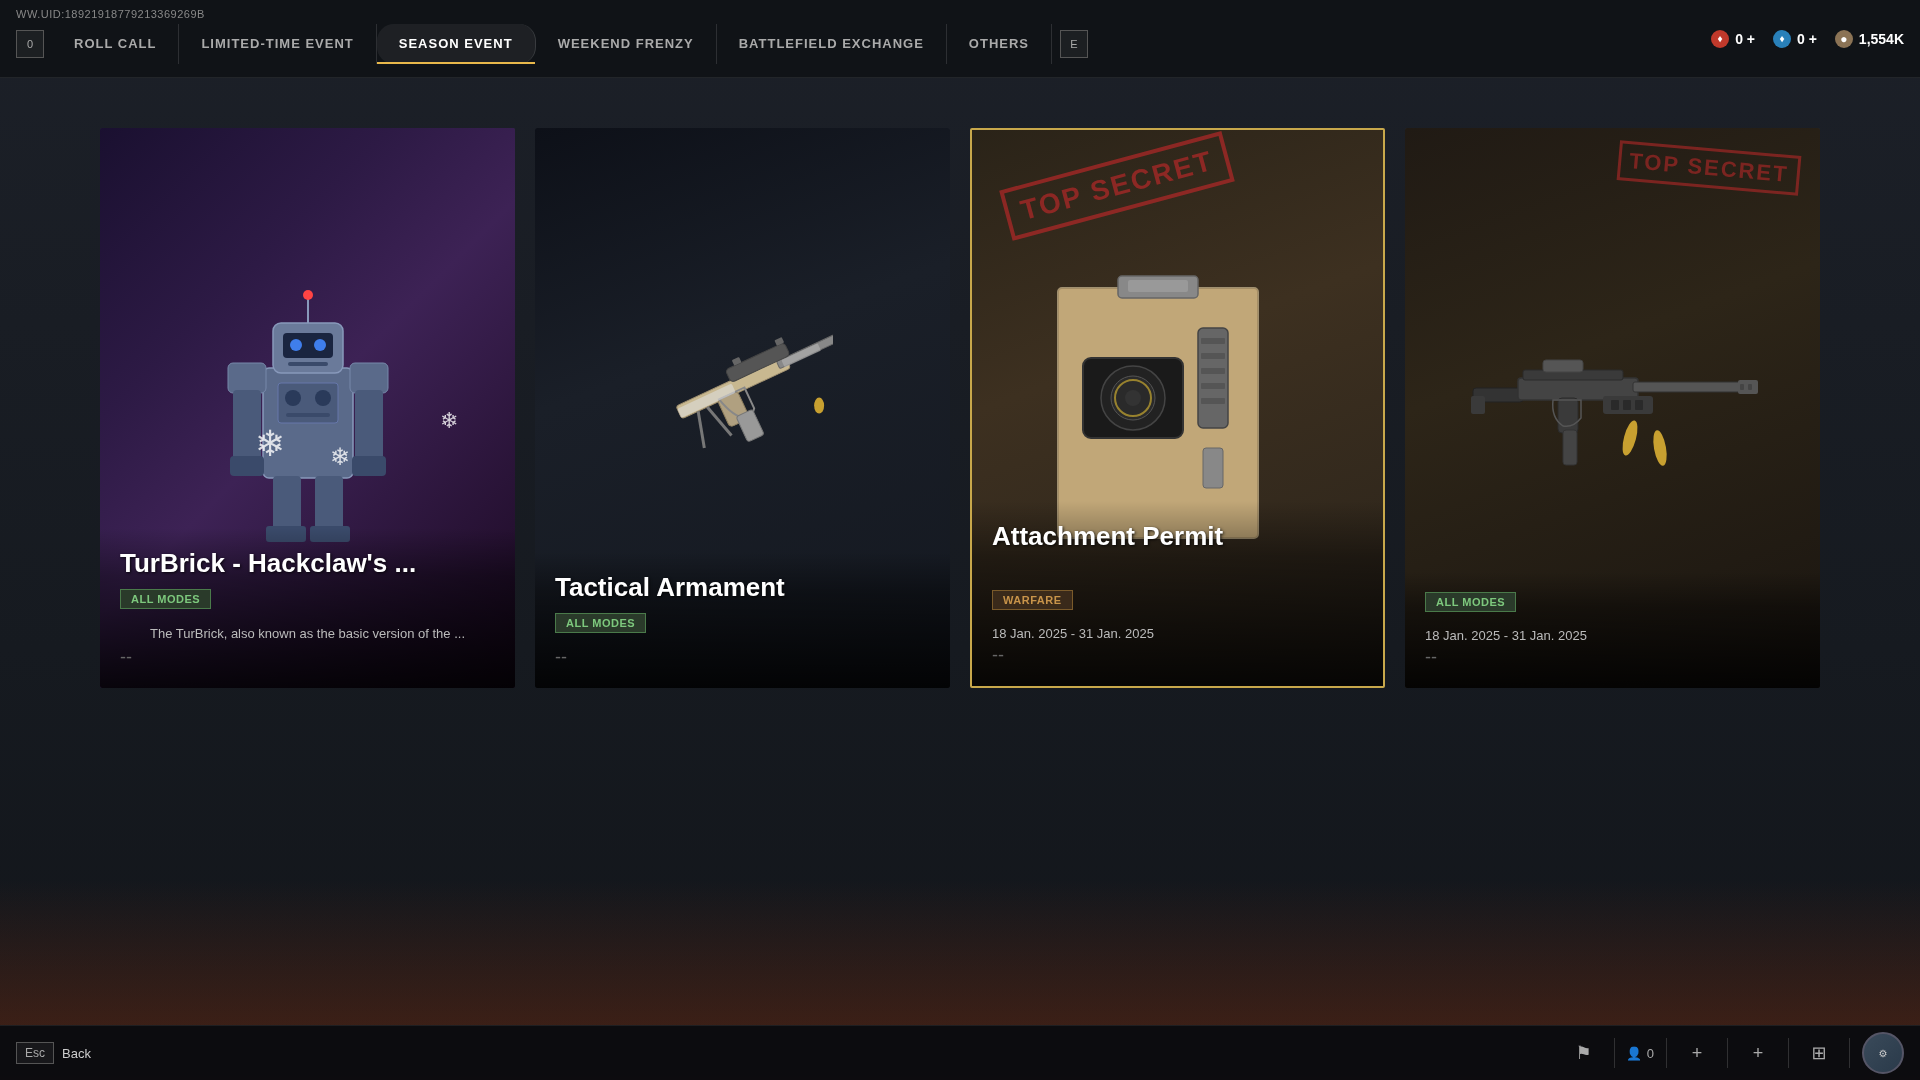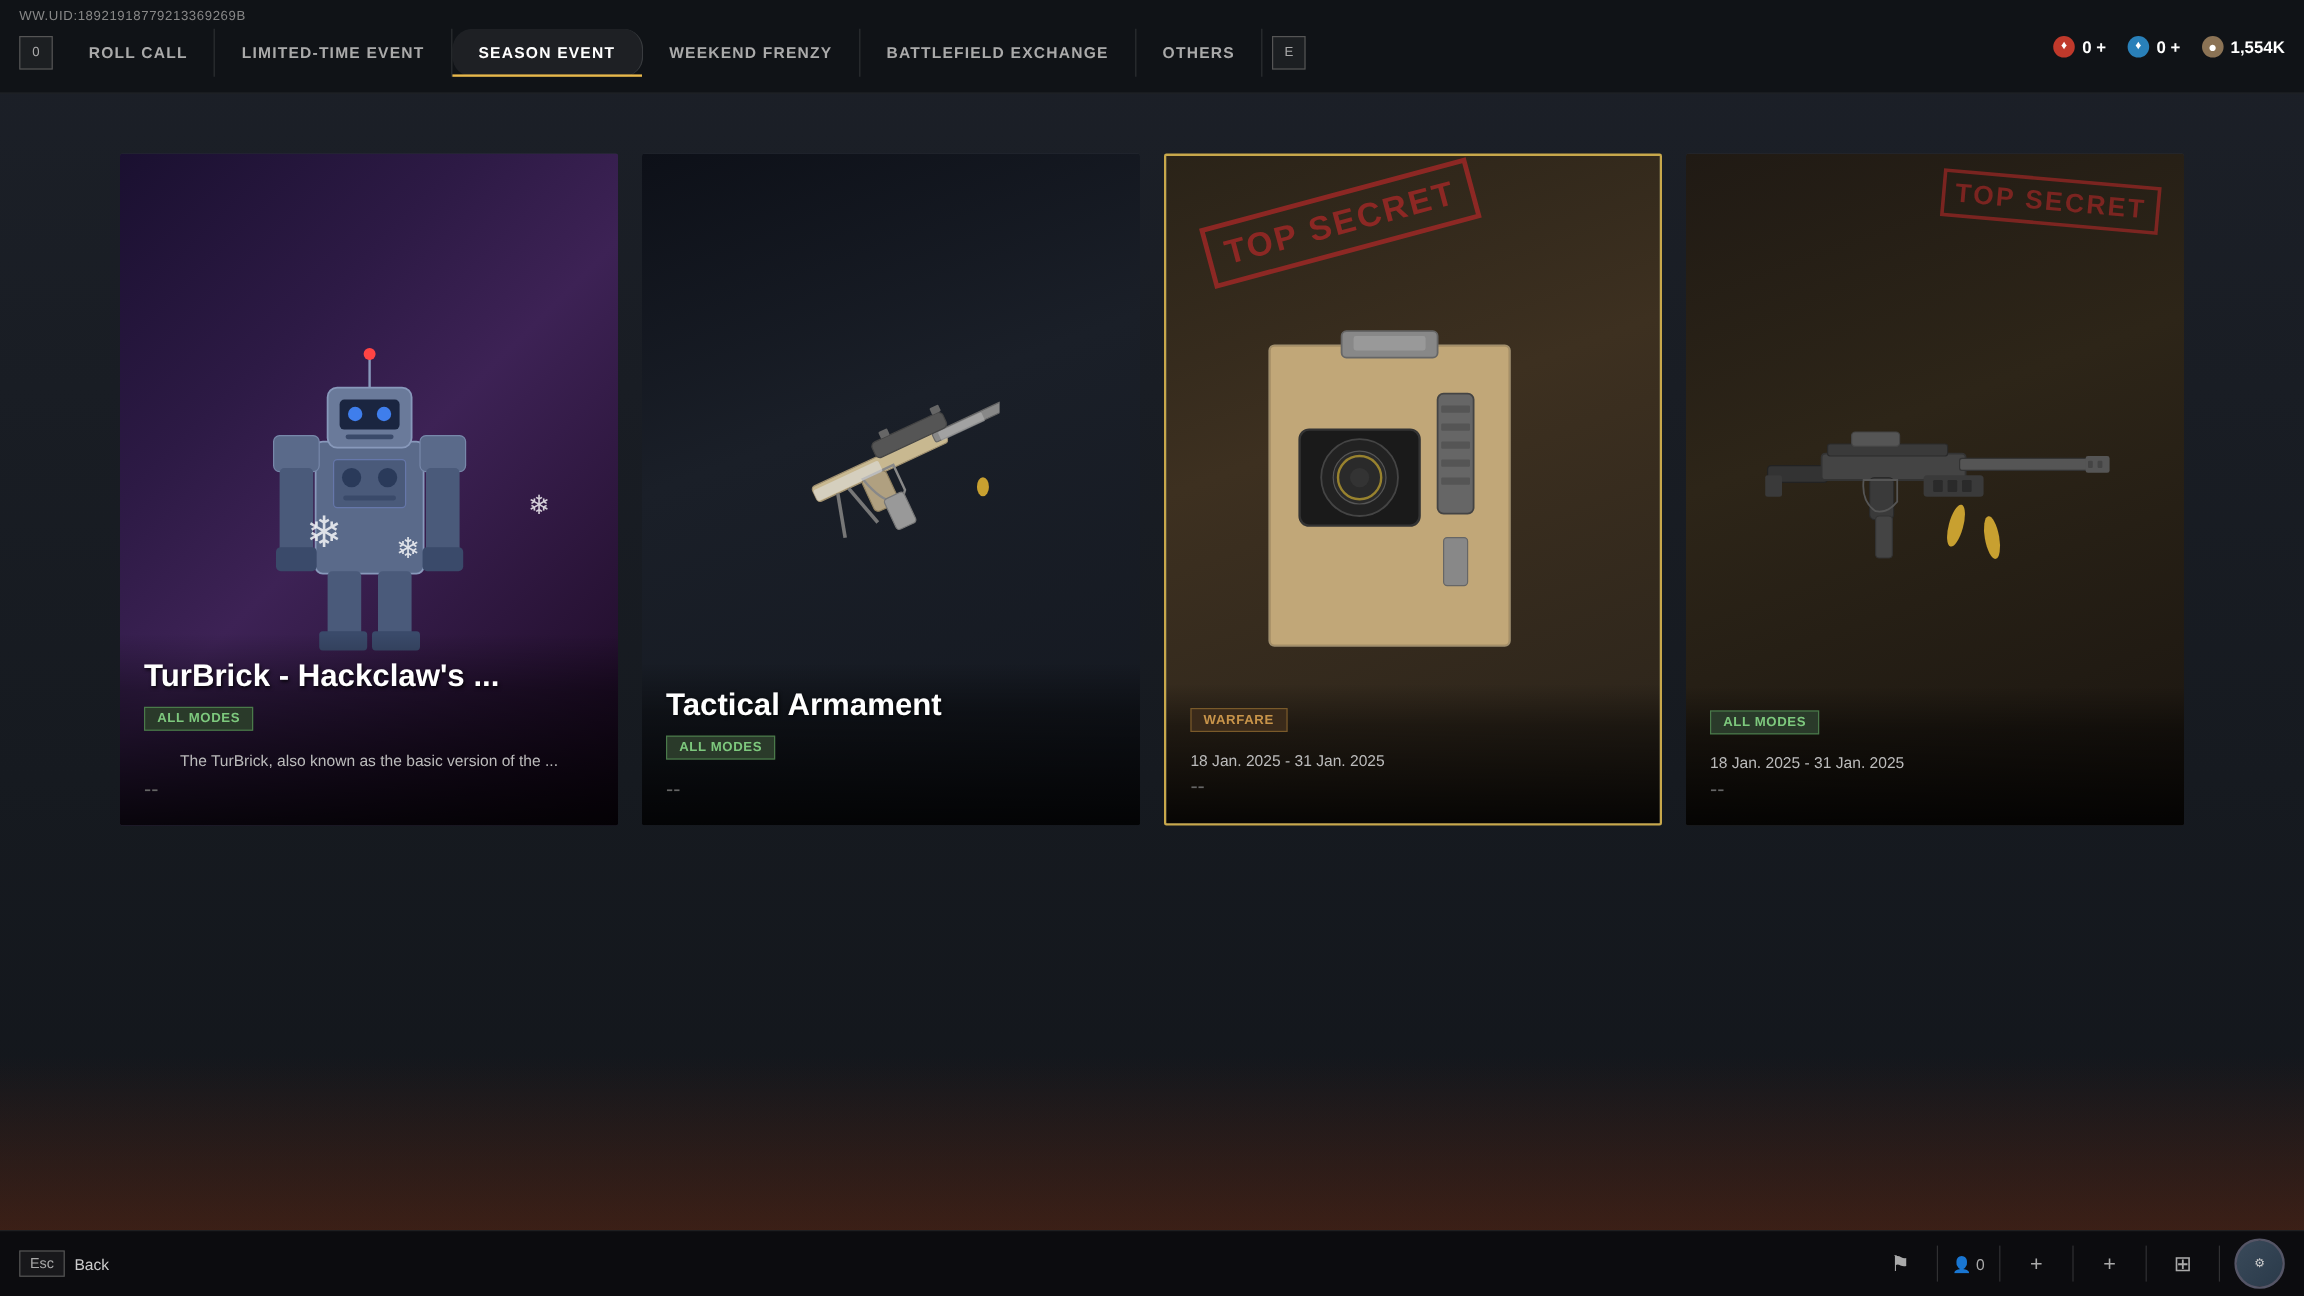--- a/index.html
+++ b/index.html
@@ -259,20 +259,21 @@
     .badge-allModes {
       background: #2a3a2a;
       color: #7dc87d;
       border: 1px solid #4a7a4a;
     }
 
     .badge-warfare {
       background: #3a2a1a;
       color: #c8944a;
       border: 1px solid #7a5a2a;
+      margin-top: 28px;
     }
 
     .card-desc {
       font-size: 13px;
       color: #bbb;
       line-height: 1.4;
       margin-top: 6px;
       text-align: center;
     }
 
@@ -557,20 +558,21 @@
             <rect x="163" y="105" width="24" height="6" rx="1" fill="#555"></rect>
             <rect x="163" y="120" width="24" height="6" rx="1" fill="#555"></rect>
             <rect x="163" y="135" width="24" height="6" rx="1" fill="#555"></rect>
             <rect x="163" y="150" width="24" height="6" rx="1" fill="#555"></rect>
 
             <rect x="165" y="200" width="20" height="40" rx="3" fill="#888" stroke="#666" stroke-width="1"></rect>
           </svg>
         </div>
       </div>
       <div class="card-info">
+        <h3 class="card-title">Attachment Permit</h3>
         <span class="card-badge badge-warfare">Warfare</span>
         <p class="card-date">18 Jan. 2025 - 31 Jan. 2025</p>
         <p class="card-dash">--</p>
       </div>
     </div>
 
     <div class="card">
       <div class="card-image card-4-bg">
         <div class="small-top-secret">TOP SECRET</div>
         <div class="illustration">

